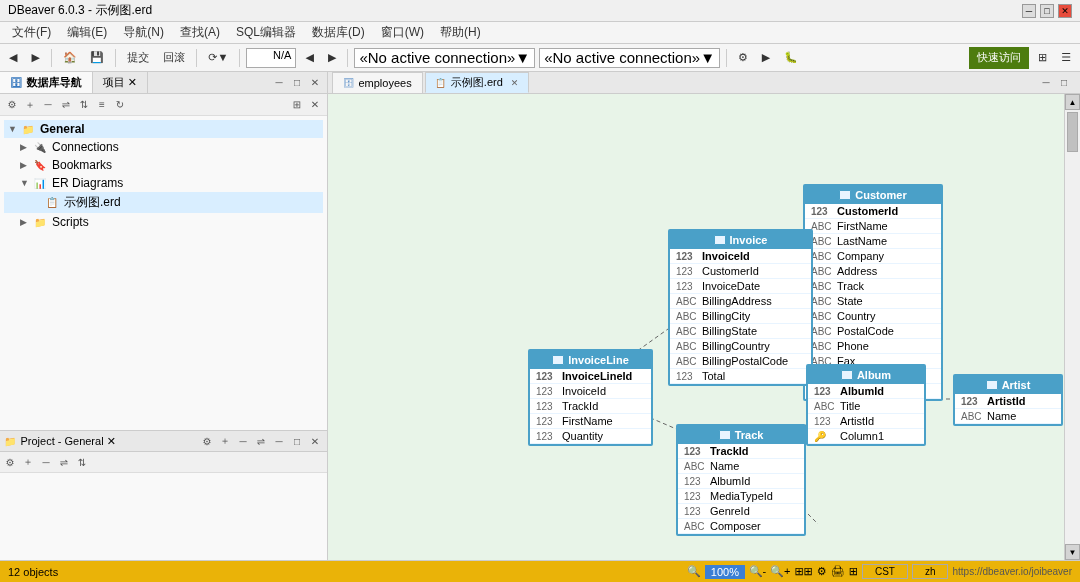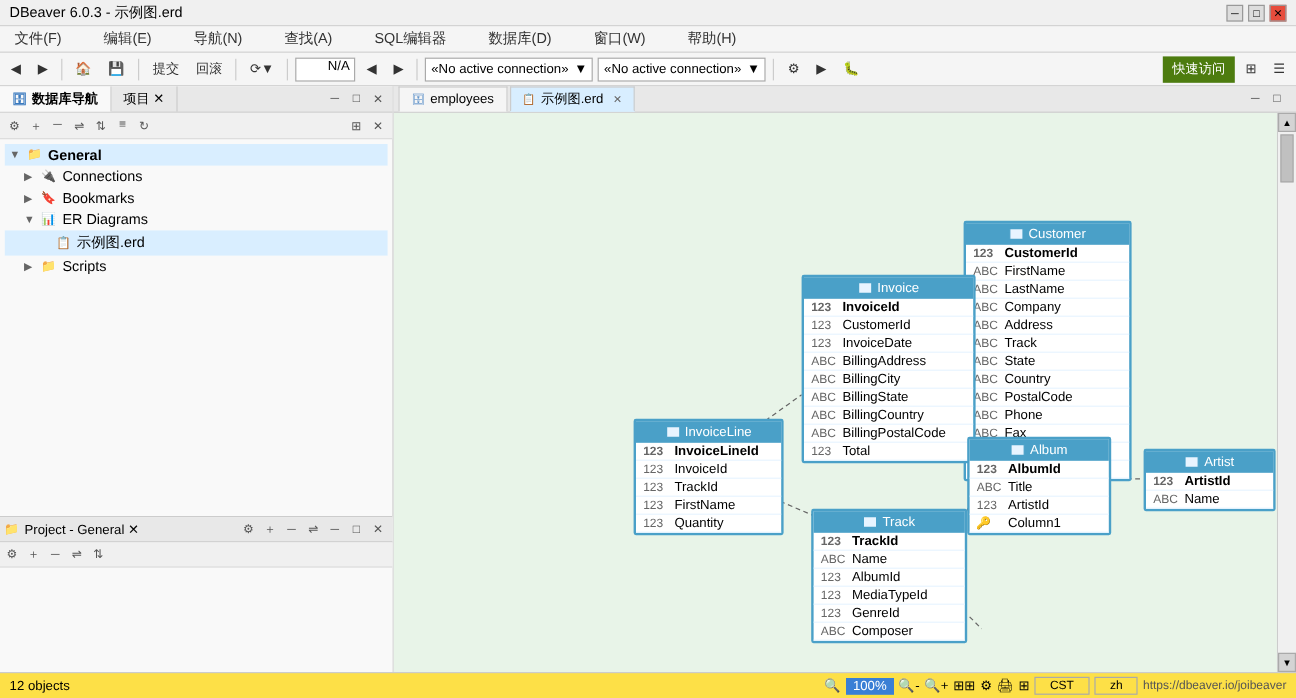--- a/index.html
+++ b/index.html
@@ -5,29 +5,29 @@
     * { margin: 0; padding: 0; box-sizing: border-box; }
     body { font-family: 'Segoe UI', Arial, sans-serif; font-size: 12px; background: #f0f0f0; overflow: hidden; width: 1080px; height: 582px; }
 
     
     .titlebar { background: #f0f0f0; height: 22px; display: flex; align-items: center; padding: 0 8px; justify-content: space-between; border-bottom: 1px solid #ccc; }
     .titlebar-controls { display: flex; gap: 4px; }
     .titlebar-btn { width: 14px; height: 14px; border: 1px solid #999; background: #ddd; cursor: pointer; font-size: 9px; display: flex; align-items: center; justify-content: center; }
     .titlebar-btn.close { background: #e74c3c; }
 
     
-    .menubar { background: #f5f5f5; height: 22px; display: flex; align-items: center; padding: 0 4px; border-bottom: 1px solid #ccc; gap: 19px; }
+    .menubar { background: #f5f5f5; height: 22px; display: flex; align-items: center; padding: 0 4px; border-bottom: 1px solid #ccc; gap: 0; }
     .menu-item { padding: 2px 8px; font-size: 12px; cursor: pointer; color: #333; }
 
     
     .toolbar { background: #f5f5f5; height: 28px; display: flex; align-items: center; padding: 0 4px; border-bottom: 1px solid #ccc; gap: 4px; }
     .tb-btn { height: 22px; padding: 0 4px; background: #f5f5f5; border: 1px solid transparent; cursor: pointer; font-size: 11px; color: #333; display: flex; align-items: center; gap: 2px; }
     .tb-separator { width: 1px; height: 18px; background: #ccc; margin: 0 2px; }
     .tb-combo { height: 20px; border: 1px solid #aaa; background: white; font-size: 11px; padding: 0 4px; min-width: 50px; text-align: right; }
-    .tb-connection { height: 20px; border: 1px solid #aaa; background: white; font-size: 11px; padding: 0 4px; min-width: 140px; display: flex; align-items: center; justify-content: space-between; cursor: pointer; }
+    .tb-connection { height: 20px; border: 1px solid #aaa; background: white; font-size: 15px; padding: 0 4px; min-width: 140px; display: flex; align-items: center; justify-content: space-between; cursor: pointer; }
     .tb-quickaccess { background: #4d7c0f; color: white; height: 22px; padding: 0 8px; border: none; cursor: pointer; font-size: 11px; margin-left: auto; }
 
     
     .left-panel { width: 328px; display: flex; flex-direction: column; border-right: 1px solid #ccc; background: #f9f9f9; }
     .panel-tabs { display: flex; background: #e8e8e8; border-bottom: 1px solid #ccc; height: 22px; align-items: center; }
     .panel-tab { padding: 2px 10px; font-size: 11px; cursor: pointer; display: flex; align-items: center; gap: 4px; border-right: 1px solid #ccc; height: 100%; }
     .panel-tab.active { background: #f9f9f9; font-weight: bold; }
     .panel-toolbar { display: flex; align-items: center; padding: 2px 4px; background: #f0f0f0; border-bottom: 1px solid #ddd; height: 22px; gap: 2px; }
     .panel-icon-btn { width: 16px; height: 16px; display: flex; align-items: center; justify-content: center; cursor: pointer; font-size: 10px; color: #555; }
     .tree-area { flex: 1; overflow: auto; padding: 4px; }
@@ -50,30 +50,30 @@
     .canvas-area { flex: 1; display: flex; flex-direction: column; }
     .canvas-tabs { display: flex; background: #e8e8e8; border-bottom: 1px solid #ccc; height: 22px; align-items: center; padding: 0 4px; gap: 0; }
     .canvas-tab { padding: 2px 10px; font-size: 11px; cursor: pointer; display: flex; align-items: center; gap: 4px; border: 1px solid #ccc; border-bottom: none; background: #f5f5f5; height: 100%; margin-right: 2px; }
     .canvas-tab.active { background: #d8eeff; border-bottom: 1px solid #d8eeff; }
     .canvas-tab-close { font-size: 9px; color: #666; margin-left: 4px; }
     .canvas-content { flex: 1; background: #e8f4e8; position: relative; overflow: hidden; display: flex; }
     .canvas-inner { flex: 1; position: relative; }
 
     
     .er-table { position: absolute; border: 2px solid #4aa0c8; border-radius: 2px; background: white; min-width: 120px; }
-    .er-table-header { background: #4aa0c8; color: white; padding: 3px 6px; font-size: 11px; font-weight: normal; display: flex; align-items: center; gap: 4px; text-align: center; justify-content: center; }
+    .er-table-header { background: #4aa0c8; color: white; padding: 3px 6px; font-size: 11px; font-weight: bold; display: flex; align-items: center; gap: 4px; text-align: center; justify-content: center; }
     .er-table-header-icon { width: 12px; height: 12px; background: white; border-radius: 1px; display: flex; align-items: center; justify-content: center; }
     .er-field { padding: 1px 6px; font-size: 11px; display: flex; align-items: center; gap: 4px; border-bottom: 1px solid #e8f4ff; }
     .er-field.pk { font-weight: bold; }
     .field-type-num { color: #666; font-size: 10px; min-width: 22px; }
     .field-type-abc { color: #666; font-size: 10px; min-width: 22px; }
     .field-type-key { color: #999; font-size: 10px; min-width: 22px; }
 
     
-    .statusbar { height: 22px; background: #fde047; border-top: 1px solid #ccc; display: flex; align-items: center; padding: 0 8px; gap: 20px; font-size: 11px; }
+    .statusbar { height: 22px; background: #eab308; border-top: 1px solid #ccc; display: flex; align-items: center; padding: 0 8px; gap: 20px; font-size: 11px; }
     .status-objects { flex: 1; }
     .status-right { display: flex; align-items: center; gap: 4px; margin-left: auto; }
     .status-zoom-box { background: #3a7fd5; color: white; padding: 1px 6px; font-size: 11px; }
     .status-lang { padding: 1px 12px; border: 1px solid #aaa; font-size: 10px; }
     .scrollbar-v { width: 16px; background: #e8e8e8; border-left: 1px solid #ccc; display: flex; flex-direction: column; }
     .scrollbar-btn { height: 16px; display: flex; align-items: center; justify-content: center; font-size: 8px; cursor: pointer; background: #d4d4d4; border: 1px solid #aaa; }
     .scrollbar-track { flex: 1; background: #f0f0f0; }
     .scrollbar-thumb { height: 40px; background: #c0c0c0; border: 1px solid #aaa; margin: 2px; }
   </style>
 </head>

